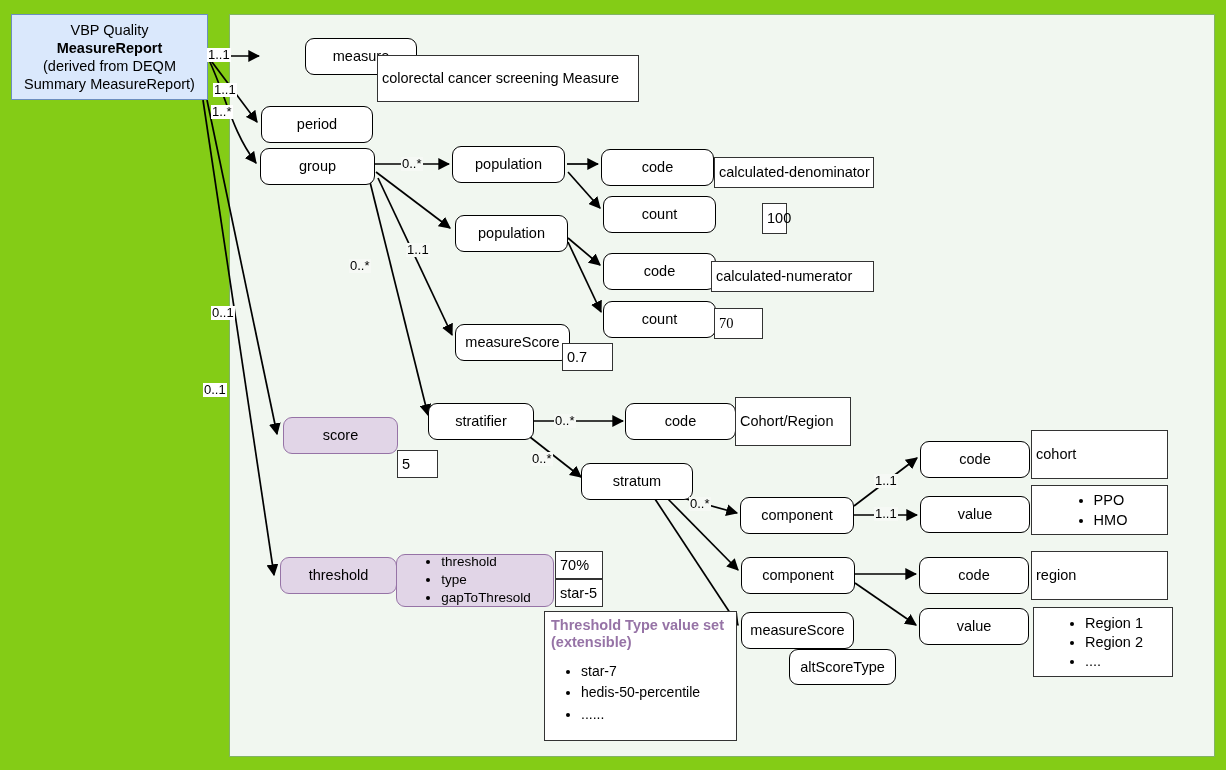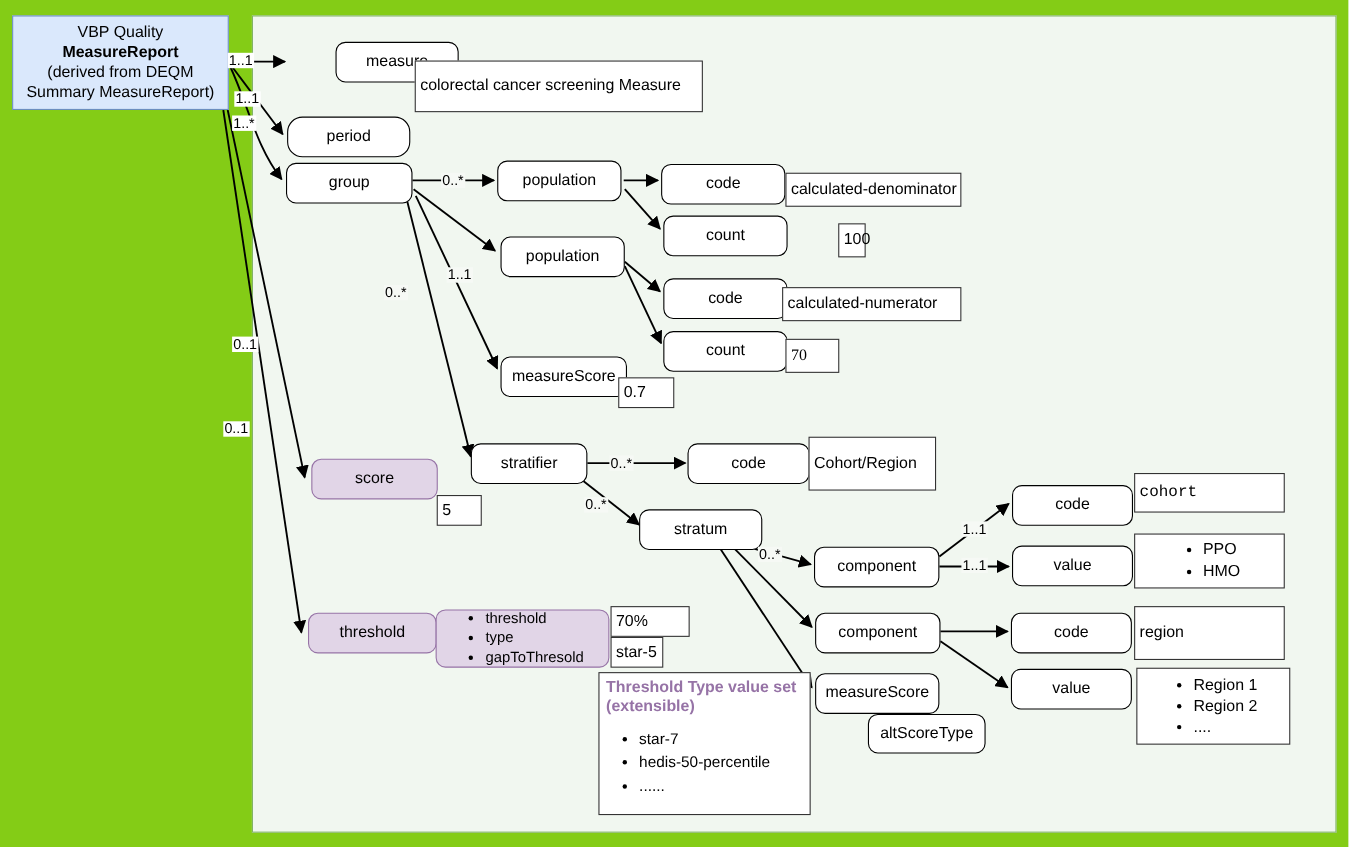--- a/index.html
+++ b/index.html
@@ -176,21 +176,21 @@
   <div class="node bbox" style="left:11px; top:14px; width:197px; height:86px;">
     <span>VBP Quality</span>
     <span class="bold">MeasureReport</span>
     <span>(derived from DEQM</span>
     <span>Summary MeasureReport)</span>
   </div>
 
   <div class="node rbox" style="left:265px; top:38px; width:112px; height:37px;margin-left:40px;">measure</div>
   <div class="node vbox" style="left:377px; top:55px; width:262px; height:47px;">colorectal cancer screening Measure</div>
 
-  <div class="node rbox" style="left:261px; top:106px; width:112px; height:37px;border-radius:14px;">period</div>
+  <div class="node rbox" style="left:261px; top:106px; width:112px; height:37px;">period</div>
 
   <div class="node rbox" style="left:260px; top:148px; width:115px; height:37px;">group</div>
 
   <div class="node rbox" style="left:452px; top:146px; width:113px; height:37px;">population</div>
   <div class="node rbox" style="left:601px; top:149px; width:113px; height:37px;">code</div>
   <div class="node vbox" style="left:714px; top:157px; width:160px; height:31px;">calculated-denominator</div>
 
   <div class="node rbox" style="left:603px; top:196px; width:113px; height:37px;">count</div>
   <div class="node vbox" style="left:716px; top:203px; width:25px; height:31px;margin-left:46px;">100</div>
 
@@ -208,42 +208,42 @@
   <div class="node vbox" style="left:397px; top:450px; width:41px; height:28px;">5</div>
 
   <div class="node pbox" style="left:280px; top:557px; width:117px; height:37px;">threshold</div>
   <div class="node pbox ulist" style="left:396px; top:554px; width:158px; height:53px; font-size:13.5px;">
     <ul>
       <li>threshold</li>
       <li>type</li>
       <li>gapToThresold</li>
     </ul>
   </div>
-  <div class="node vbox" style="left:555px; top:551px; width:72px; height:28px;">70%</div>
+  <div class="node vbox" style="left:555px; top:551px; width:48px; height:28px;">70%</div>
   <div class="node vbox" style="left:555px; top:579px; width:48px; height:28px;">star-5</div>
 
   <div class="node vbox vslist" style="left:544px; top:611px; width:193px; height:130px; font-size:14px;">
     <div class="vs-title">Threshold Type value set</div>
     <div class="vs-title">(extensible)</div>
     <ul>
       <li>star-7</li>
       <li>hedis-50-percentile</li>
       <li>......</li>
     </ul>
   </div>
 
   <div class="node rbox" style="left:428px; top:403px; width:106px; height:37px;">stratifier</div>
   <div class="node rbox" style="left:625px; top:403px; width:111px; height:37px;">code</div>
   <div class="node vbox" style="left:735px; top:397px; width:116px; height:49px;">Cohort/Region</div>
 
   <div class="node rbox" style="left:581px; top:463px; width:112px; height:37px;">stratum</div>
 
   <div class="node rbox" style="left:740px; top:497px; width:114px; height:37px;">component</div>
   <div class="node rbox" style="left:920px; top:441px; width:110px; height:37px;">code</div>
-  <div class="node vbox" style="left:1031px; top:430px; width:137px; height:36px;font-family:Liberation Mono, monospace;">cohort</div>
+  <div class="node vbox" style="left:1031px; top:430px; width:137px; height:49px;">cohort</div>
   <div class="node rbox" style="left:920px; top:496px; width:110px; height:37px;">value</div>
   <div class="node vbox ulist" style="left:1031px; top:485px; width:137px; height:50px; padding-left:0;">
     <ul>
       <li>PPO</li>
       <li>HMO</li>
     </ul>
   </div>
 
   <div class="node rbox" style="left:741px; top:557px; width:114px; height:37px;">component</div>
   <div class="node rbox" style="left:919px; top:557px; width:110px; height:37px;">code</div>

